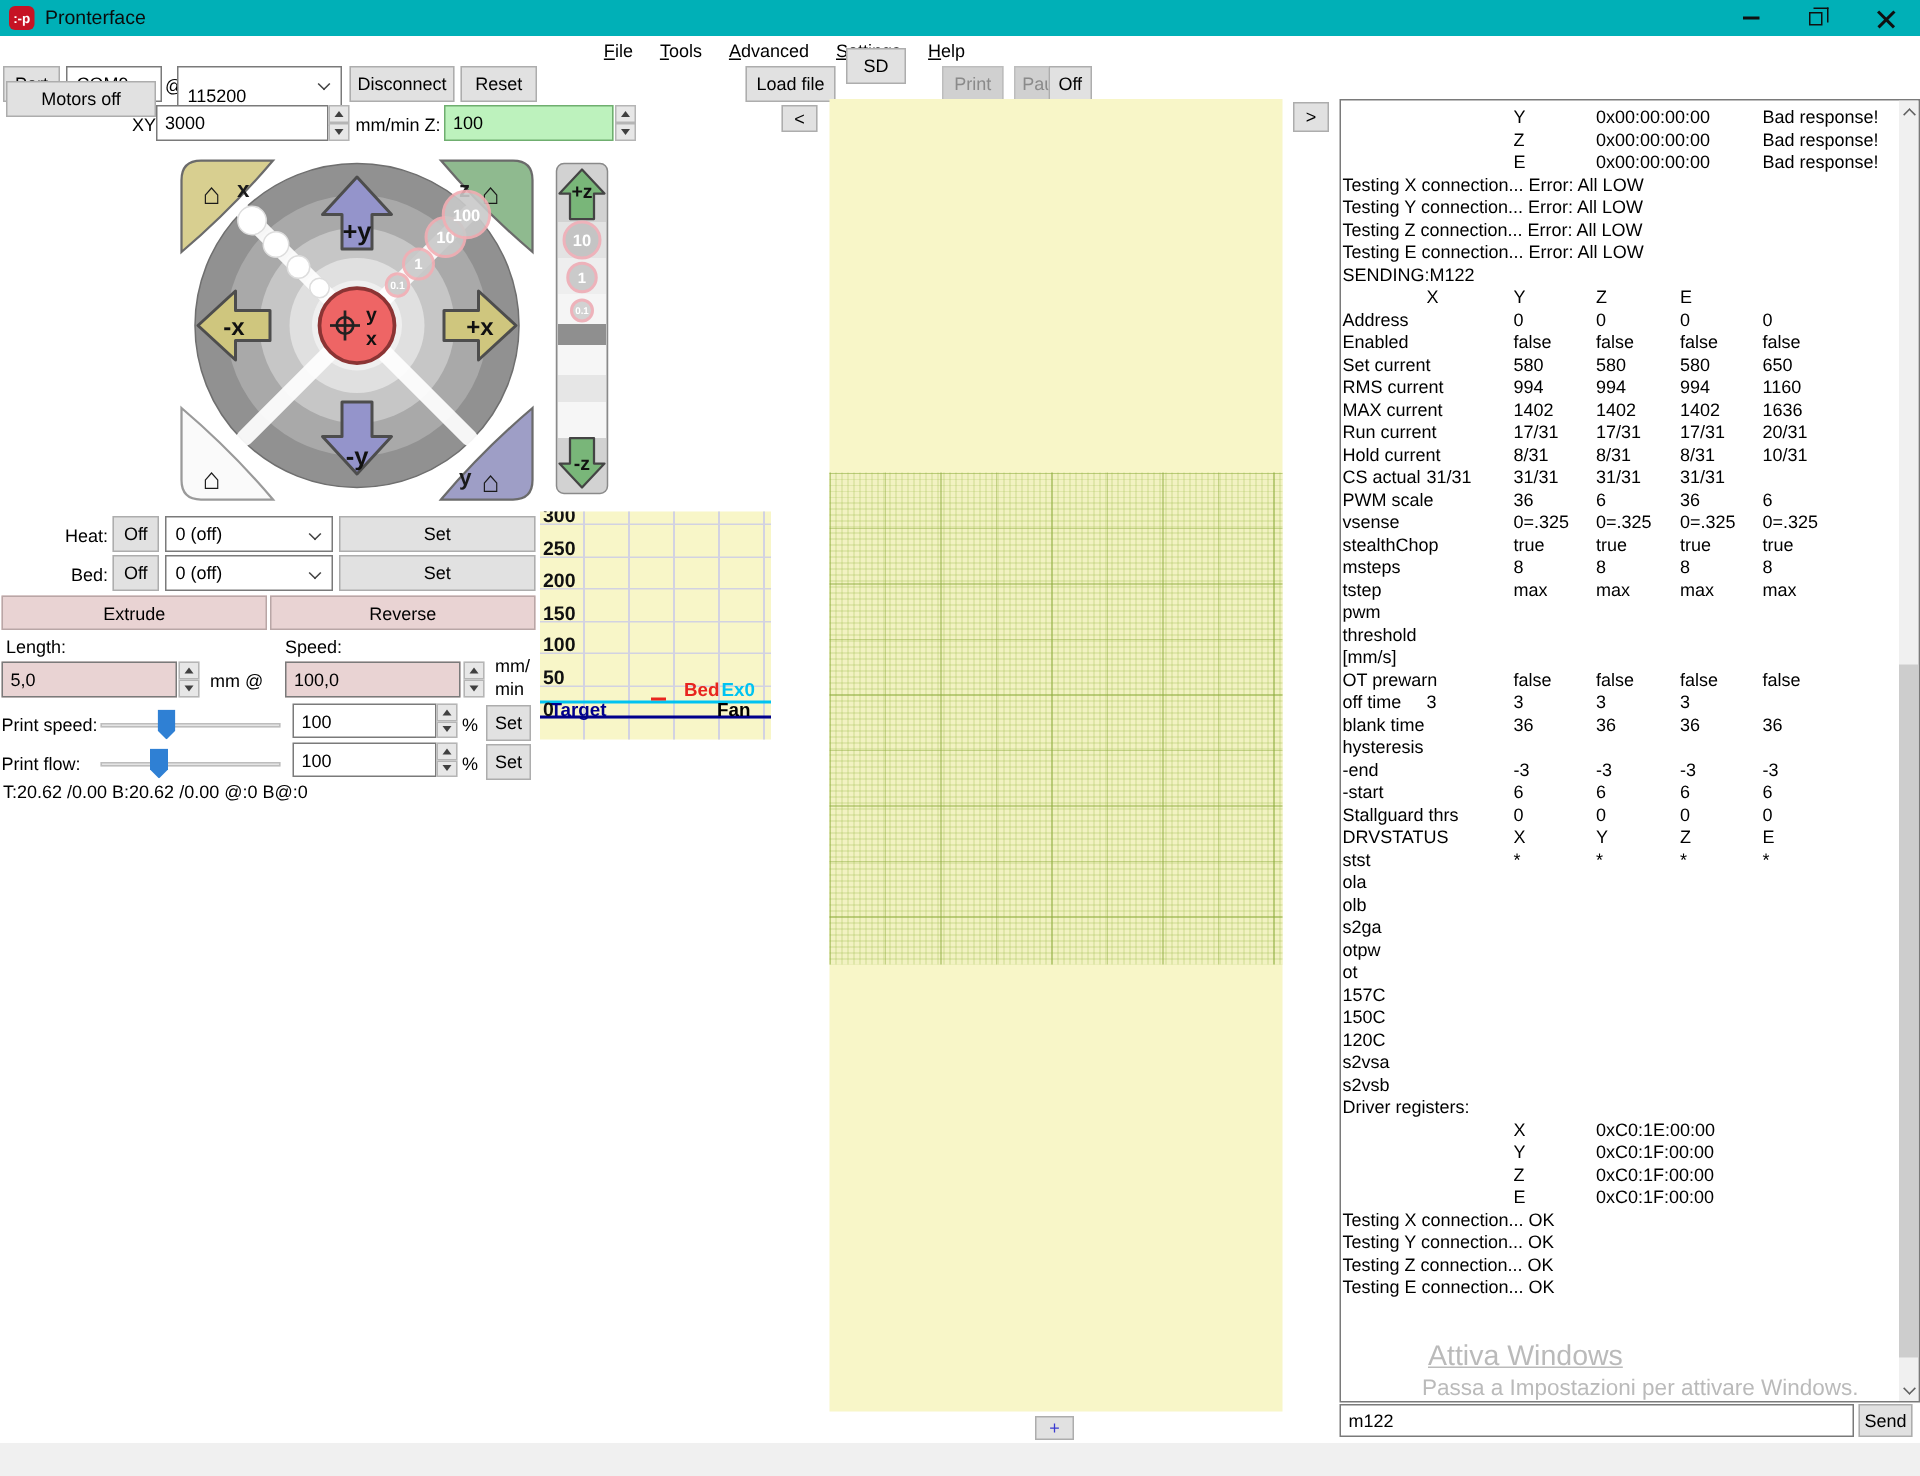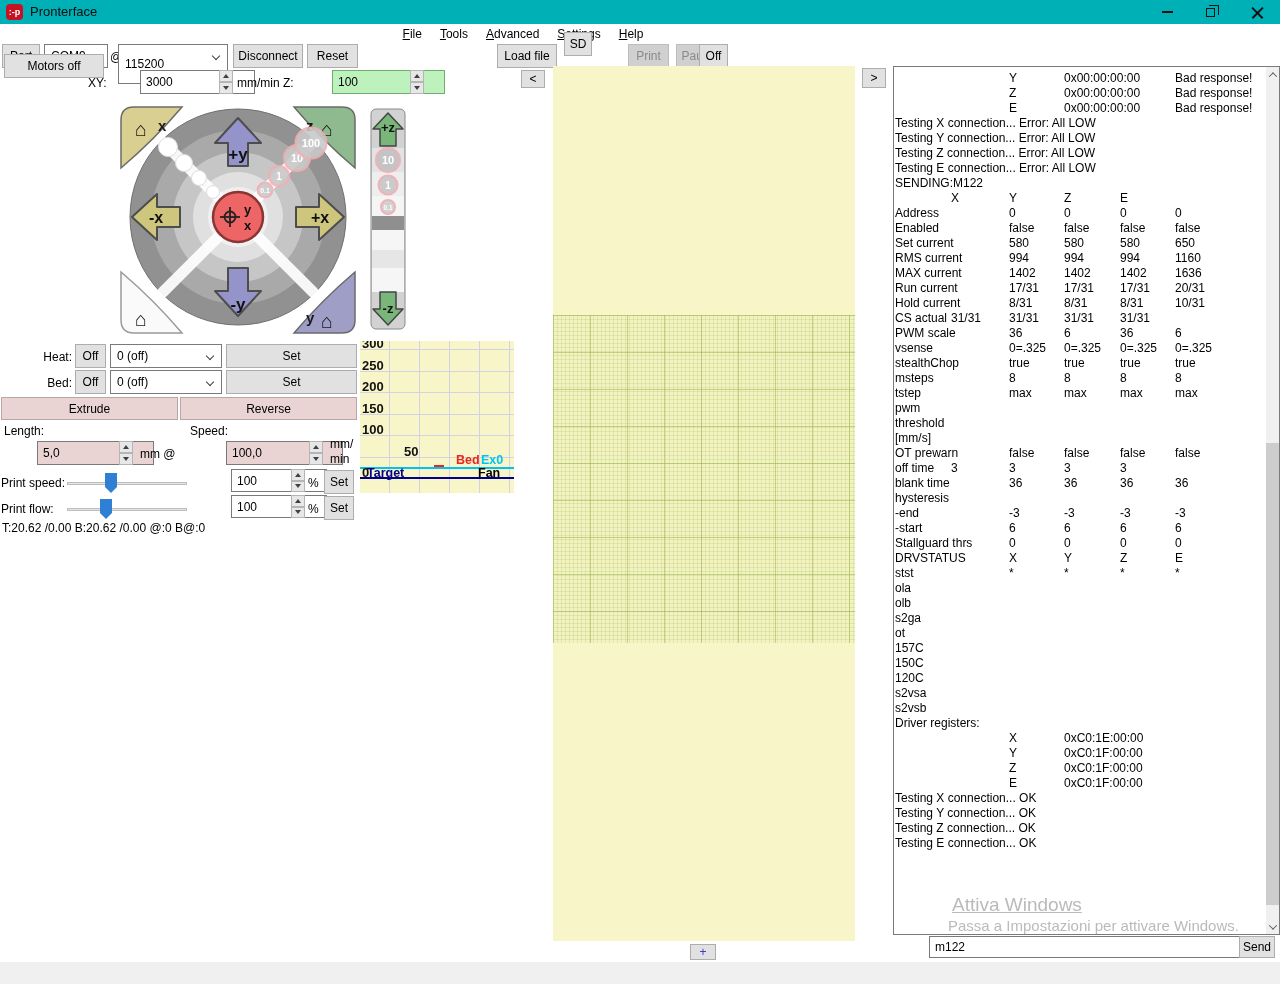--- a/index.html
+++ b/index.html
@@ -26,21 +26,21 @@
   .menu-item::first-letter { text-decoration:underline; }
   
   .btn { background:#e1e1e1; border:1px solid #adadad; font-size:12px; color:#000;
          display:flex; align-items:center; justify-content:center; white-space:nowrap; }
   .btn.disabled { background:#d0d0d0; color:#8a8a8a; border-color:#bdbdbd;margin-left:30px; }
   .combo { background:#fff; border:1px solid #7a7a7a; font-size:12px; display:flex;
            align-items:center; padding:0 18px 0 6px; }
   .chev { position:absolute; right:8px; top:8px; width:6px; height:6px;
           border-right:1.4px solid #404040; border-bottom:1.4px solid #404040; transform:rotate(45deg); }
   .input { background:#fff; border:1px solid #7a7a7a; font-size:12px; padding:0 5px;
-           display:flex; align-items:center;margin-left:36px; }
+           display:flex; align-items:center; }
   .input input { border:none; outline:none; background:transparent; font:12px "Liberation Sans",sans-serif; width:100%; }
   .pink { background:#e9d3d3; }
   .green { background:#bdf2bd; border-color:#6fae6f; }
   .lbl { font-size:12px; color:#000; white-space:nowrap; }
   .spin { width:14px; display:flex; flex-direction:column; }
   .spin > div { flex:1; background:#e7e7e7; border:1px solid #b5b5b5; display:flex;
                 align-items:center; justify-content:center; }
   .tri-up { width:0; height:0; border-left:3px solid transparent; border-right:3px solid transparent;
             border-bottom:4px solid #404040; }
   .tri-down { width:0; height:0; border-left:3px solid transparent; border-right:3px solid transparent;
@@ -107,21 +107,21 @@
     <span class="chev"></span>
   </div>
 <div class="abs lbl" style="left:110px;top:50px">@</div>
 <div class="abs combo" style="left:118px;top:44px;width:110px;height:40px">
     <span>115200</span>
     <span class="chev"></span>
   </div>
 <div class="abs btn" style="left:233px;top:44px;width:70px;height:24px">Disconnect</div>
 <div class="abs btn" style="left:307px;top:44px;width:51px;height:24px">Reset</div>
 <div class="abs btn" style="left:497px;top:44px;width:60px;height:24px">Load file</div>
-<div class="abs btn" style="left:564px;top:32px;width:28px;height:24px">SD</div>
+<div class="abs btn" style="left:564px;top:32px;width:40px;height:24px">SD</div>
 <div class="abs btn disabled" style="left:598px;top:44px;width:41px;height:24px">Print</div>
 <div class="abs btn disabled" style="left:646px;top:44px;width:45px;height:24px">Pause</div>
 <div class="abs btn" style="left:699px;top:44px;width:29px;height:24px">Off</div>
 
 <div class="abs btn" style="left:4px;top:54px;width:100px;height:24px">Motors off</div>
 <div class="abs lbl" style="left:88px;top:76px">XY:</div>
 <div class="abs input" style="left:104px;top:70px;width:115px;height:24px">
     <input value="3000" style="">
   </div>
 <div class="abs spin" style="left:219px;top:70px;height:24px">
@@ -310,21 +310,21 @@
   <div class="gline" style="left:0;top:136px;width:154px;background:#00008b"></div>
   <div class="glegend" style="left:96px;top:112px;color:#e8251f">Bed</div>
   <div class="glegend" style="left:121px;top:112px;color:#00c3f1">Ex0</div>
   <div class="glegend" style="left:7px;top:125px;color:#00008b">Target</div>
   <div class="glegend" style="left:118px;top:125px;color:#000">Fan</div>
 <div class="gtick" style="top: -5px;">300</div>
     <div class="gtick" style="top: 16.5px;">250</div>
     <div class="gtick" style="top: 38px;">200</div>
     <div class="gtick" style="top: 59.5px;">150</div>
     <div class="gtick" style="top: 81px;">100</div>
-    <div class="gtick" style="top: 102.5px; margin-left: 42px;">50</div>
+    <div class="gtick" style="top: 102.5px;">50</div>
     <div class="gtick" style="top: 124px;">0</div>
   </div>
 
 <div class="abs btn" style="left:521px;top:70px;width:24px;height:18px">&lt;</div>
 <div class="abs btn" style="left:862px;top:68px;width:24px;height:20px">&gt;</div>
 <div class="abs viewer">
   <div class="abs bedgrid"></div>
 </div>
 <div class="abs btn" style="left:690px;top:944px;width:26px;height:16px;color:#3a3ad0">+</div>
 
@@ -503,20 +503,21 @@
       <div class="log-line">
         <span class="lc0">stst</span>
         <span class="lc2">*</span>
         <span class="lc3">*</span>
         <span class="lc4">*</span>
         <span class="lc5">*</span>
       </div>
       <div class="log-line">ola</div>
       <div class="log-line">olb</div>
       <div class="log-line">s2ga</div>
+      <div class="log-line">otpw</div>
       <div class="log-line">ot</div>
       <div class="log-line">157C</div>
       <div class="log-line">150C</div>
       <div class="log-line">120C</div>
       <div class="log-line">s2vsa</div>
       <div class="log-line">s2vsb</div>
       <div class="log-line">Driver registers:</div>
       <div class="log-line">
         <span class="lc2">X</span>
         <span class="lc3">0xC0:1E:00:00</span>

